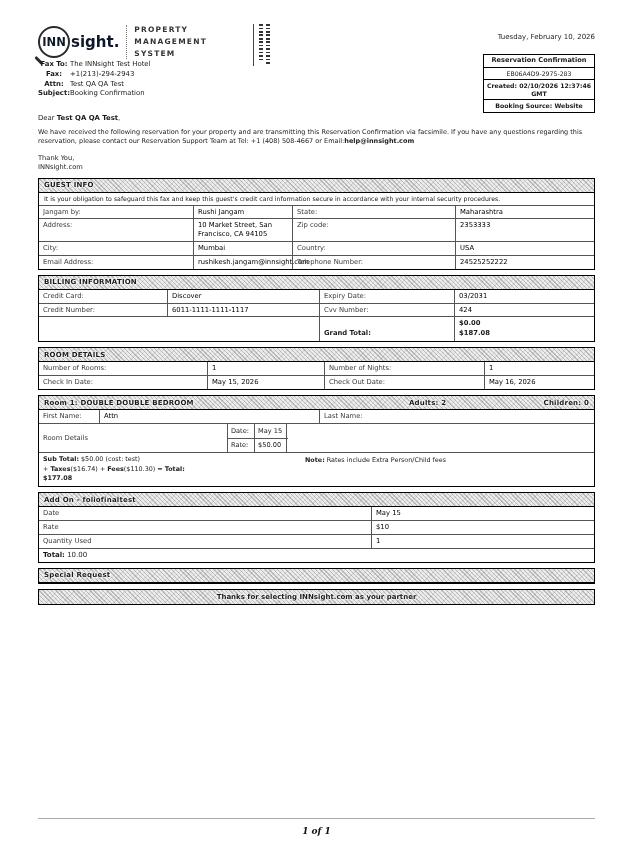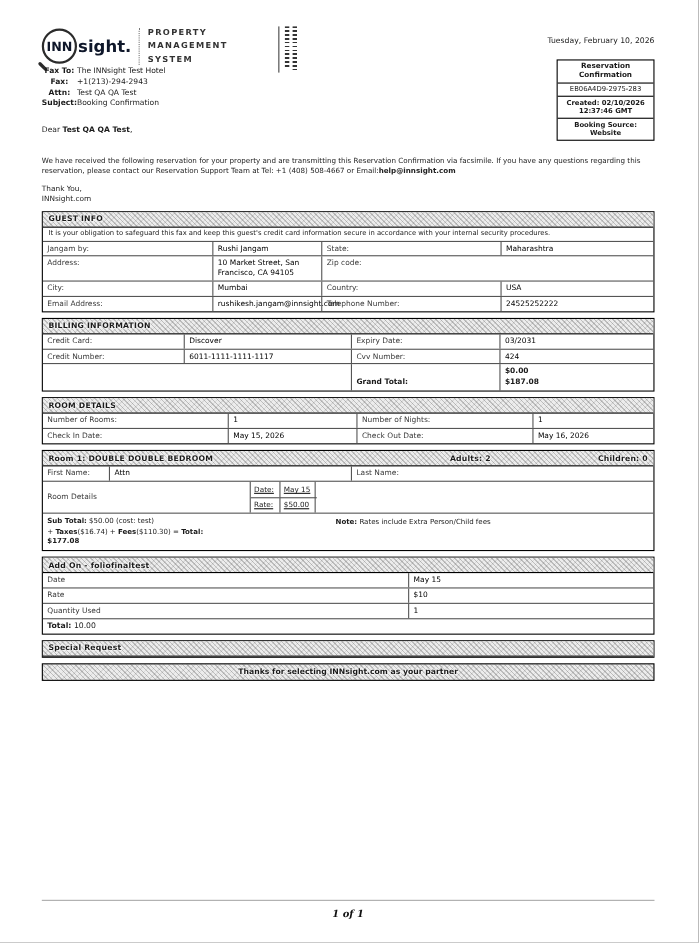--- a/index.html
+++ b/index.html
@@ -21,34 +21,34 @@
   .logo-tagline { font-size:7.5px; letter-spacing:1.2px; color:#333; line-height:1.6; font-weight:600; }
 
   .vstamp { position:absolute; left:215px; top:0; width:20px; height:42px; border-left:1px solid #444; }
   .vstamp .col { position:absolute; top:0; width:4px;
      background-image:repeating-linear-gradient(to bottom,#333 0 1.5px,transparent 1.5px 3.5px); }
   .vstamp .col.a { left:5px; height:38px; }
   .vstamp .col.b { left:12px; height:40px; }
 
   .doc-date { position:absolute; right:0; top:9px; font-size:7px; color:#222; }
 
-  .conf-box { position:absolute; right:0; top:30px; width:89px; border:1px solid #000; text-align:center; }
+  .conf-box { position:absolute; right:0; top:30px; width:112px; border:1px solid #000; text-align:center; }
   .conf-box > div { padding:2px 2px; font-size:6.2px; line-height:1.2; }
   .conf-box > div + div { border-top:1px solid #000; }
   .conf-title { font-weight:bold; font-size:6.6px !important; }
   .conf-created { font-weight:bold; }
   .conf-source { font-weight:bold; }
 
   .fax-block { position:absolute; left:0; top:36px; font-size:6.9px; line-height:1.42; }
   .fax-line .lab { display:inline-block; width:32px; font-weight:bold;text-align:center; }
 
   
   .salutation { margin-top:2px; font-size:6.9px; }
   .salutation b { font-weight:bold; }
-  .intro-body { margin-top:20px; font-size:6.5px; line-height:1.45; color:#222; }
+  .intro-body { margin-top:6px; font-size:6.5px; line-height:1.45; color:#222; }
   .intro-body b { font-weight:bold; }
   .thanks { margin-top:7px; font-size:6.7px; line-height:1.4; }
 
   
   .section { border:1px solid #000; margin-top:5px; }
   .hatch { background-color:#ececec;
     background-image:
       repeating-linear-gradient(45deg, rgba(0,0,0,0.20) 0 1px, transparent 1px 3px),
       repeating-linear-gradient(-45deg, rgba(0,0,0,0.08) 0 1px, transparent 1px 4px); }
   .sec-head { border-bottom:1px solid #000; font-weight:bold; font-size:7px; padding:2.5px 5px;
@@ -67,21 +67,21 @@
   .g-grand { grid-template-columns:280px 135px 1fr; }
   .g-room  { grid-template-columns:168px 117px 160px 1fr; }
   .g-name  { grid-template-columns:60px 220px 52px 1fr; }
   .g-addon { grid-template-columns:332px 1fr; }
 
   .grand-stack div { min-height:10px; font-weight:bold; font-size:6.8px; line-height:1.45; }
 
   .details-row { display:grid; grid-template-columns:188px 60px 1fr; border-top:1px solid #555; }
   .details-row .rd-label { padding:2px 4px; font-size:6.8px; display:flex; align-items:center; color:#3a3a3a; }
   .mini { display:grid; grid-template-columns:26px 34px; border-left:1px solid #555; border-right:1px solid #555; }
-  .mini > div { padding:2.5px 3px; font-size:6.6px; min-height:14px; display:flex; align-items:center;text-decoration:underline; }
+  .mini > div { padding:2.5px 3px; font-size:6.6px; min-height:14px; display:flex; align-items:center; }
   .mini .mval { border-left:1px solid #555; }
   .mini .bt { border-top:1px solid #555; }
 
   .subtotal { display:flex; border-top:1px solid #555; padding:2.5px 4px 3px; }
   .subtotal .left { width:262px; font-size:6.4px; line-height:1.45; }
   .subtotal .right { flex:1; font-size:6.4px; padding-top:1px; }
   .subtotal b { font-weight:bold; }
 
   .total-row { border-top:1px solid #555; padding:2.5px 4px; font-size:7px; }
   .total-row b { font-weight:bold; }
@@ -154,20 +154,21 @@
         <div class="row g-guest">
           <div class="lab4">Jangam by:</div>
           <div class="val4">Rushi Jangam</div>
           <div class="lab4">State:</div>
           <div class="val4">Maharashtra</div>
         </div>
         <div class="row g-guest">
           <div class="lab4">Address:</div>
           <div class="val4">10 Market Street, San Francisco, CA 94105</div>
           <div class="lab4">Zip code:</div>
+          <div class="val4">2353333</div>
         </div>
         <div class="row g-guest">
           <div class="lab4">City:</div>
           <div class="val4">Mumbai</div>
           <div class="lab4">Country:</div>
           <div class="val4">USA</div>
         </div>
         <div class="row g-guest">
           <div class="lab4">Email Address:</div>
           <div class="val4">rushikesh.jangam@innsight.com</div>

